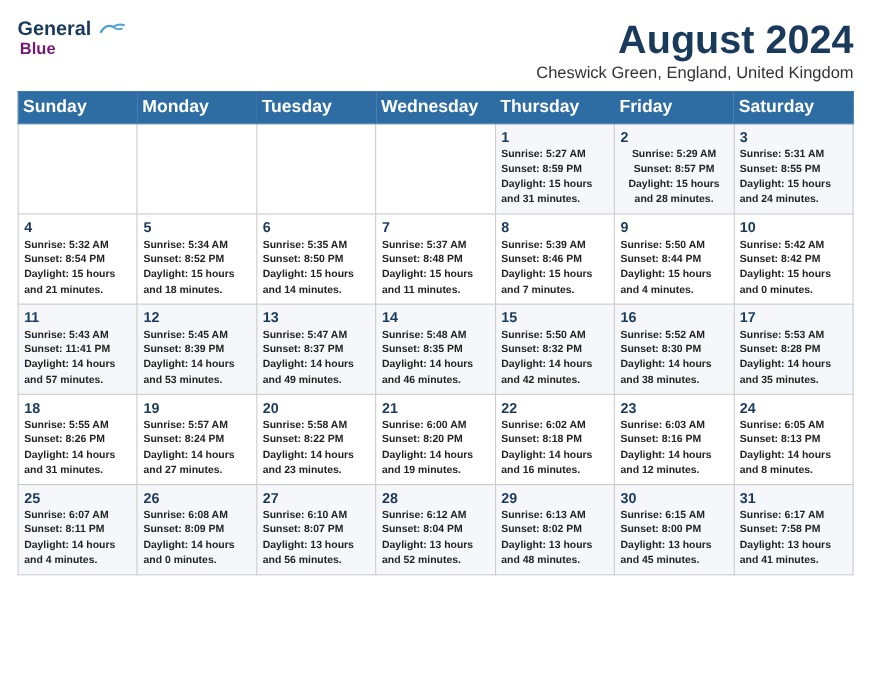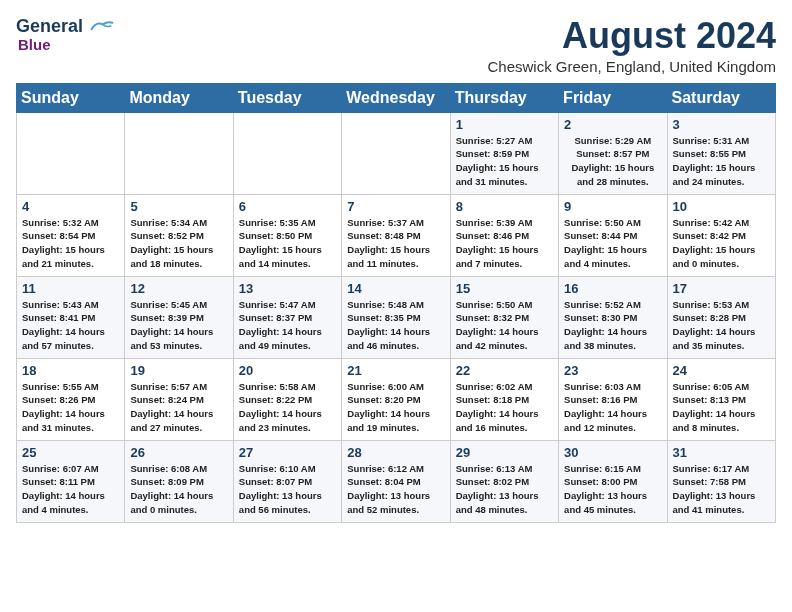--- a/index.html
+++ b/index.html
@@ -194,21 +194,21 @@
           <div class="day-info" style="white-space: pre-line;">Sunrise: 5:42 AM
 Sunset: 8:42 PM
 Daylight: 15 hours
 and 0 minutes.</div>
         </td>
       </tr>
       <tr>
         <td>
           <span class="day-number">11</span>
           <div class="day-info" style="white-space: pre-line;">Sunrise: 5:43 AM
-Sunset: 8:41 PM
+Sunset: 11:41 PM
 Daylight: 14 hours
 and 57 minutes.</div>
         </td>
         <td>
           <span class="day-number">12</span>
           <div class="day-info" style="white-space: pre-line;">Sunrise: 5:45 AM
 Sunset: 8:39 PM
 Daylight: 14 hours
 and 53 minutes.</div>
         </td>

